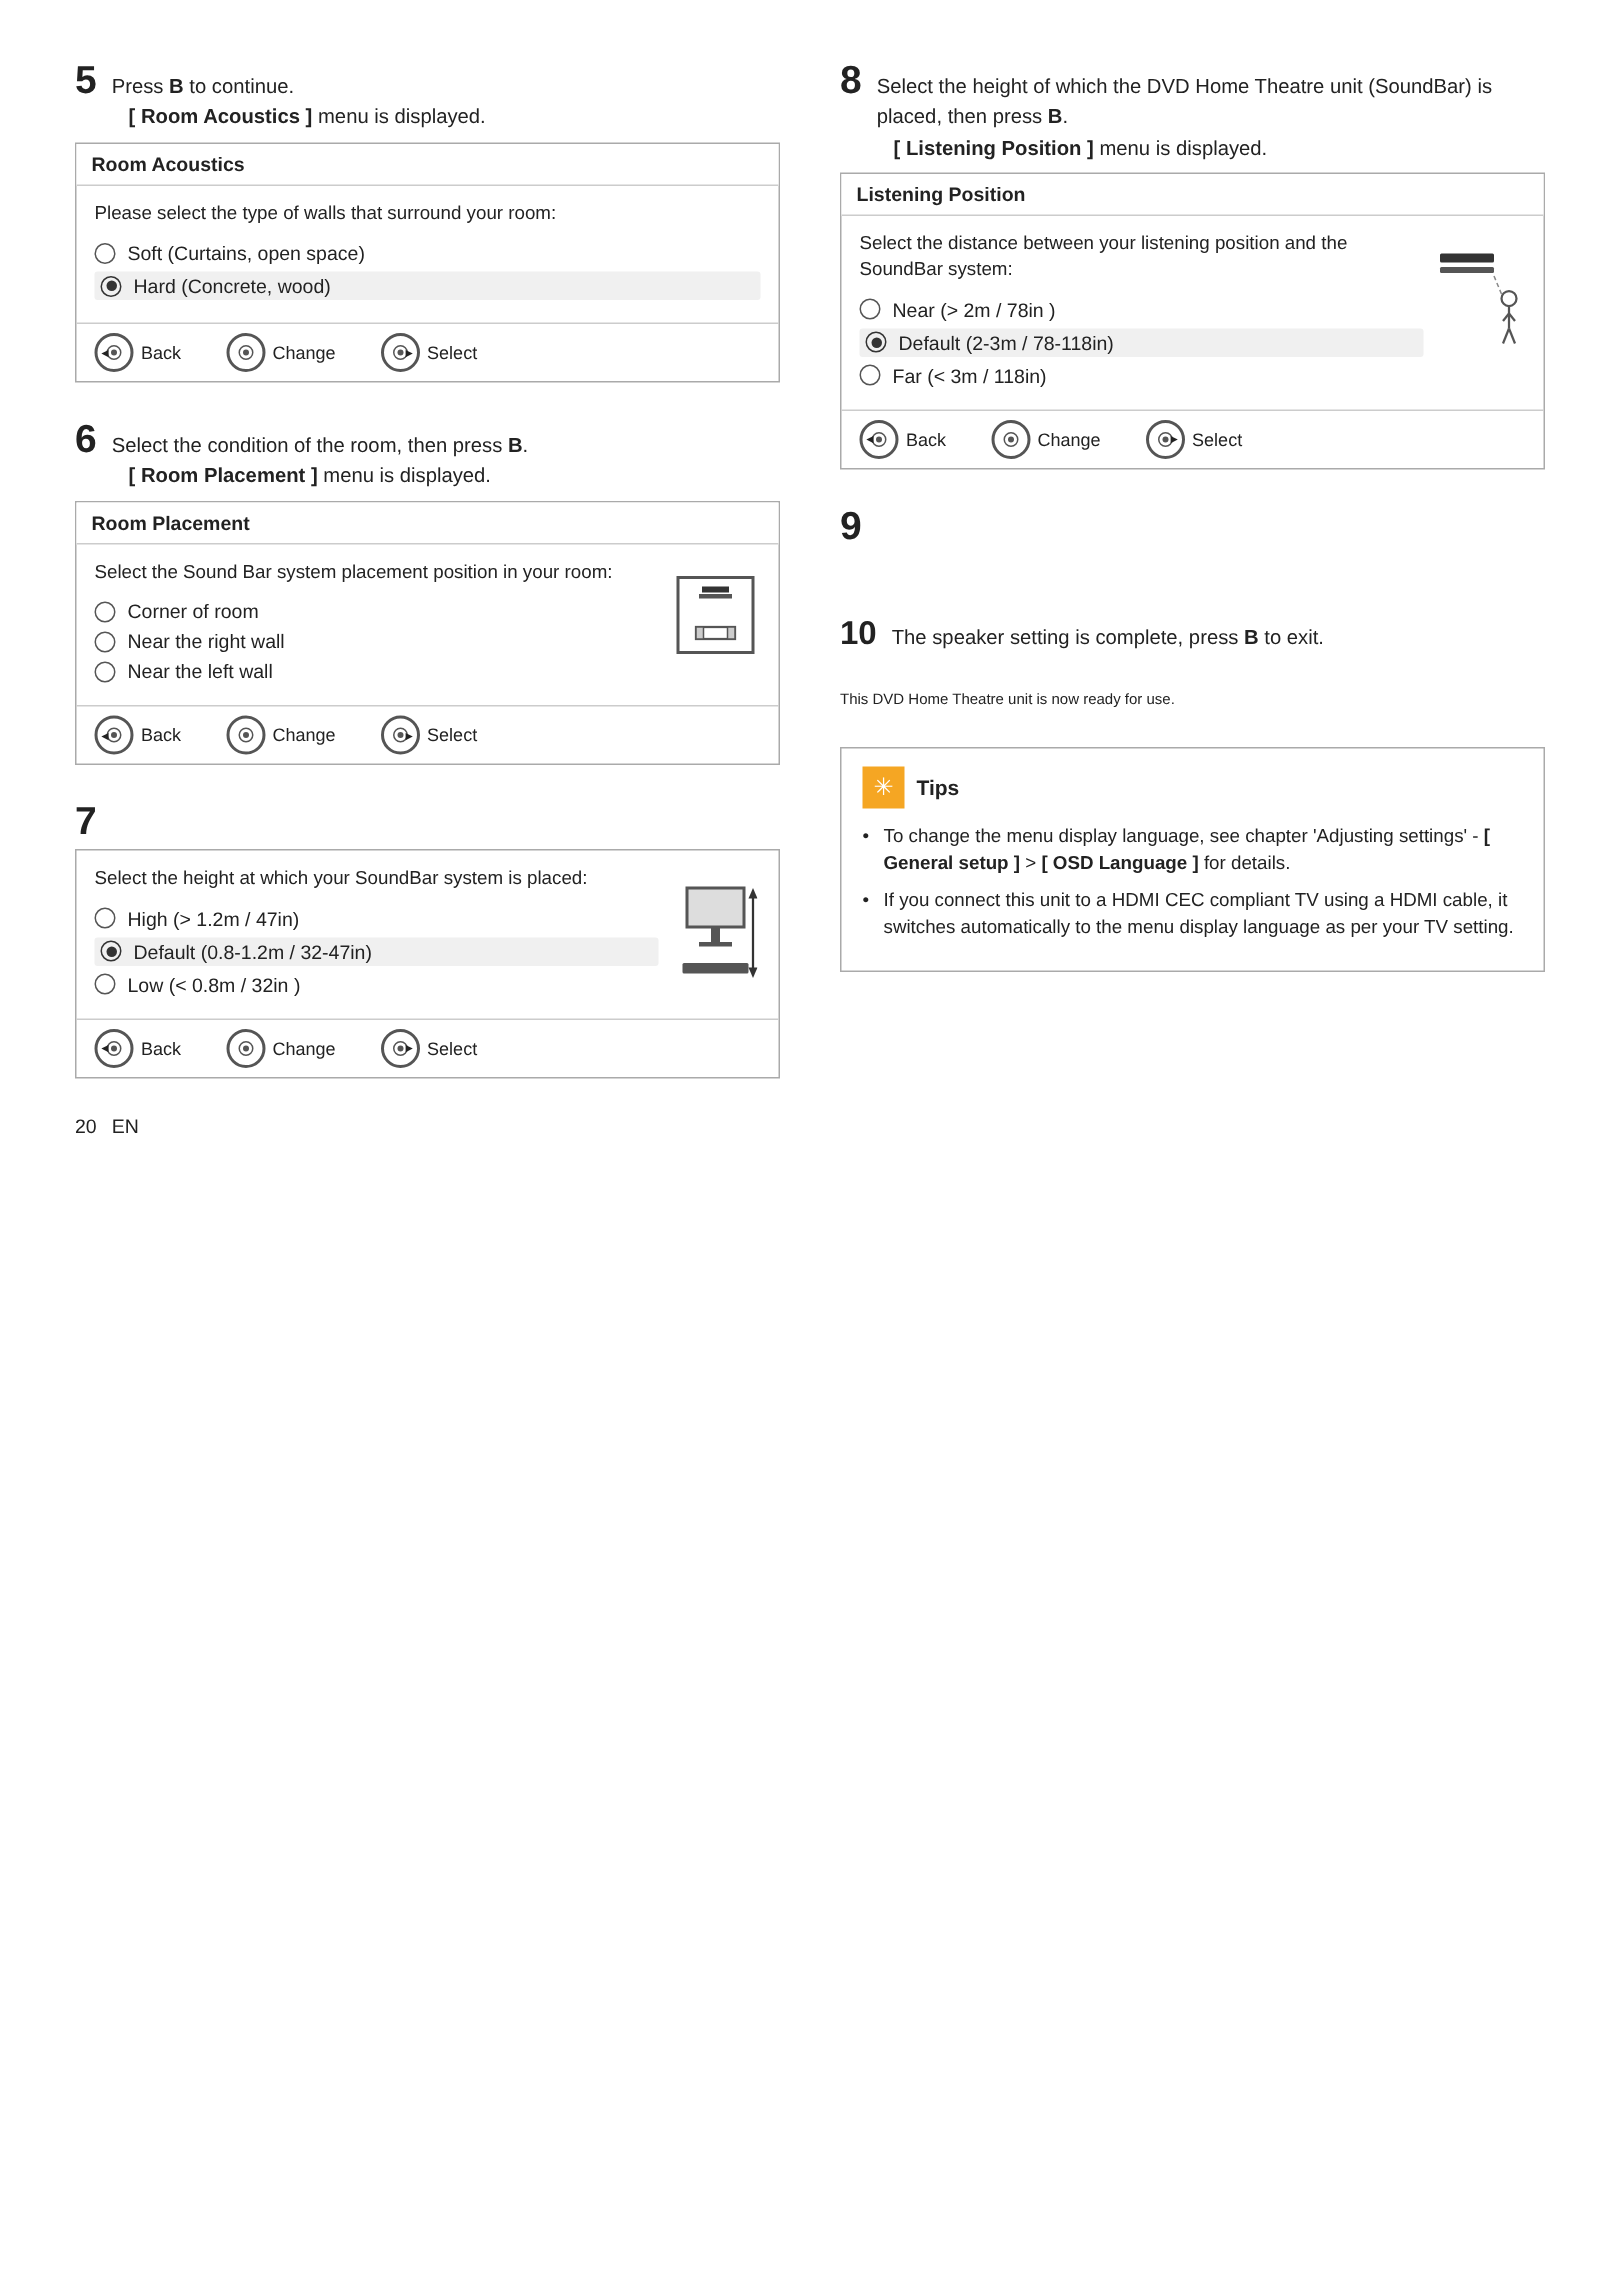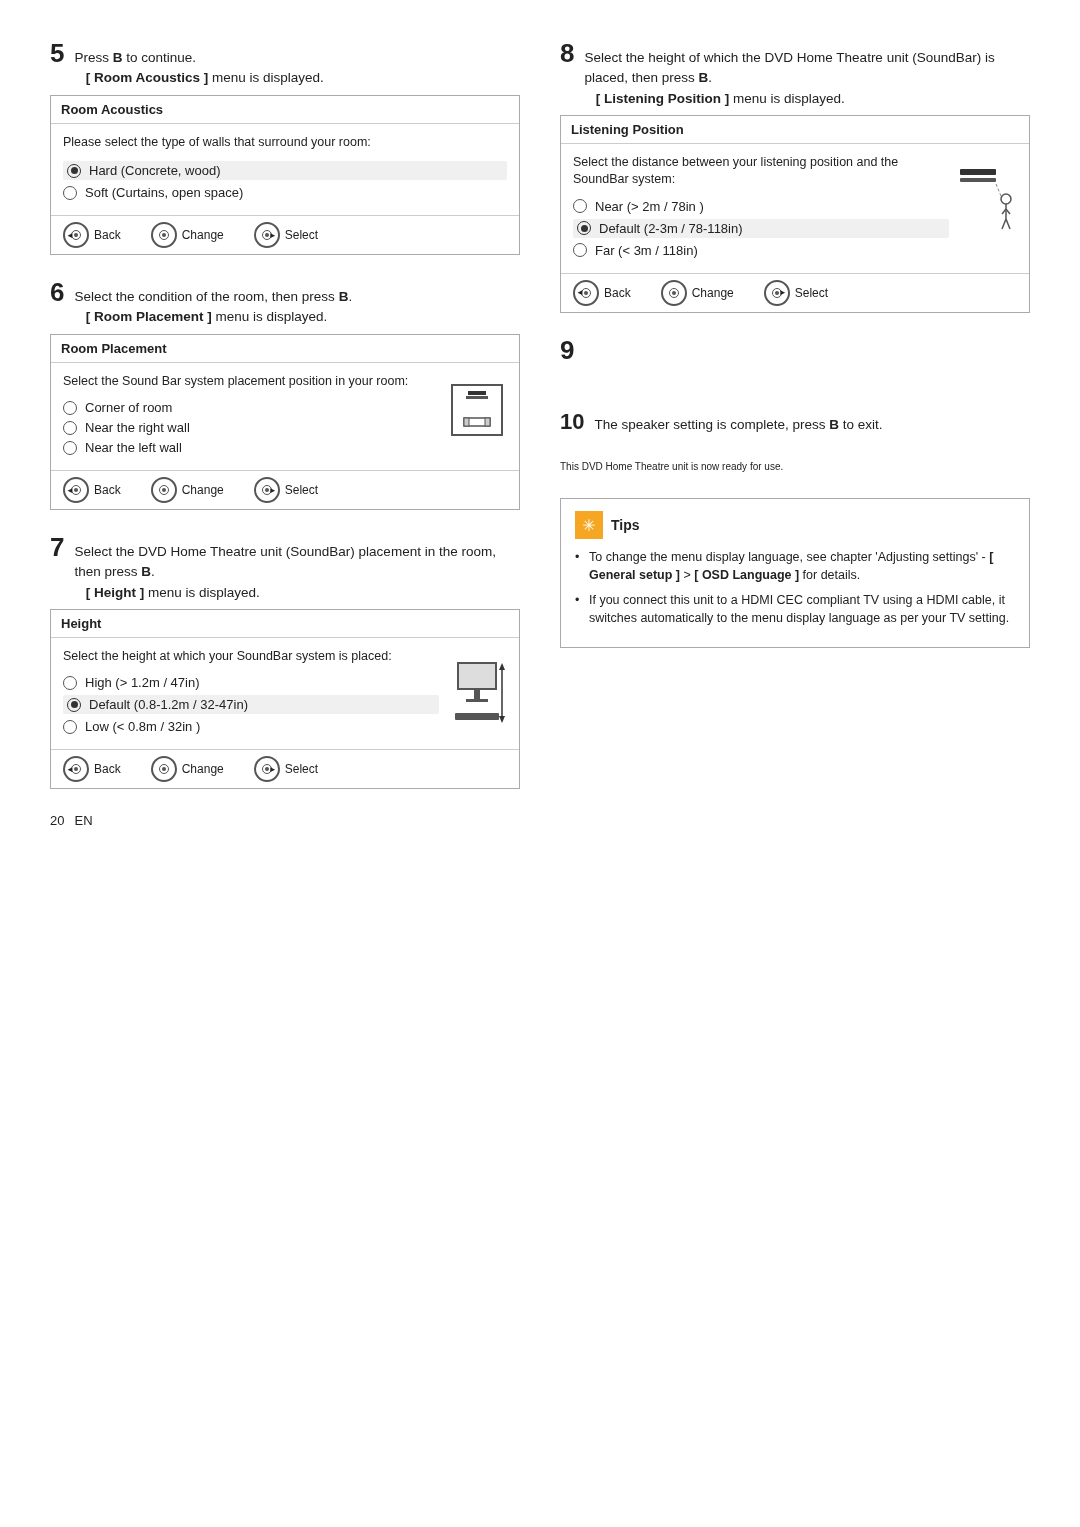--- a/index.html
+++ b/index.html
@@ -222,29 +222,29 @@
         <span class="step-text">
           Press <b>B</b> to continue.<br>
           &nbsp;&nbsp;&nbsp;<span class="bracket"><b>[ Room Acoustics ]</b></span> menu is displayed.
         </span>
       </div>
       <div class="menu-box">
         <div class="menu-title">Room Acoustics</div>
         <div class="menu-body">
           <div class="menu-content">
             <div class="menu-desc">Please select the type of walls that surround your room:</div>
+            <div class="radio-option">
+              <div class="radio-circle"></div>
+              <span>Soft (Curtains, open space)</span>
+            </div>
             <div class="radio-option highlight-row">
               <div class="radio-circle selected">
                   <div></div>
                 </div>
               <span>Hard (Concrete, wood)</span>
-            </div>
-            <div class="radio-option">
-              <div class="radio-circle"></div>
-              <span>Soft (Curtains, open space)</span>
             </div>
           </div>
         </div>
         <div class="menu-footer">
           <div class="footer-btn">
             <div class="btn-icon">
               <span class="btn-arrow-left">◄</span>
               <div class="btn-icon-inner">
                   <div class="btn-icon-dot"></div>
                 </div>
@@ -339,27 +339,22 @@
             </div>
             <span>Select</span>
           </div>
         </div>
       </div>
     </div>
 
     <div class="step-block">
       <div class="step-header">
         <span class="step-number">7</span>
-        <span class="step-text">
-          Select the DVD Home Theatre unit (SoundBar) placement in the room, then press <b>B</b>.<br>
-          &nbsp;&nbsp;&nbsp;<b>[ Height ]</b> menu is displayed.
-        </span>
       </div>
       <div class="menu-box">
-        <div class="menu-title">Height</div>
         <div class="menu-body">
           <div class="menu-content">
             <div class="menu-desc">Select the height at which your SoundBar system is placed:</div>
             <div class="radio-option">
               <div class="radio-circle"></div>
               <span>High (&gt; 1.2m / 47in)</span>
             </div>
             <div class="radio-option highlight-row">
               <div class="radio-circle selected">
                   <div></div>

